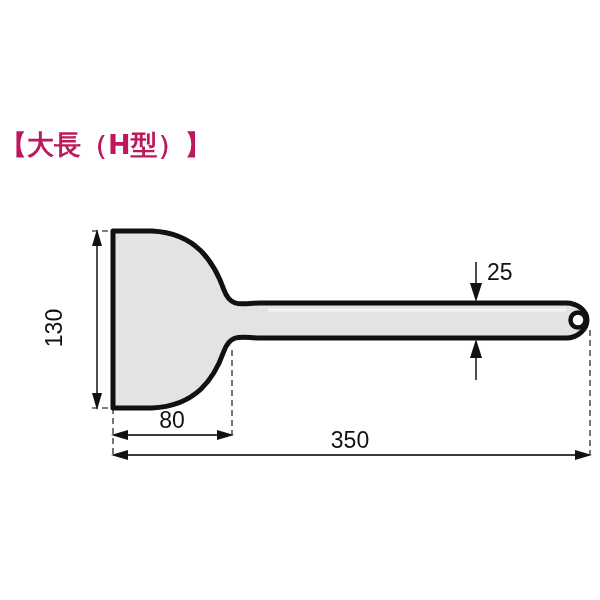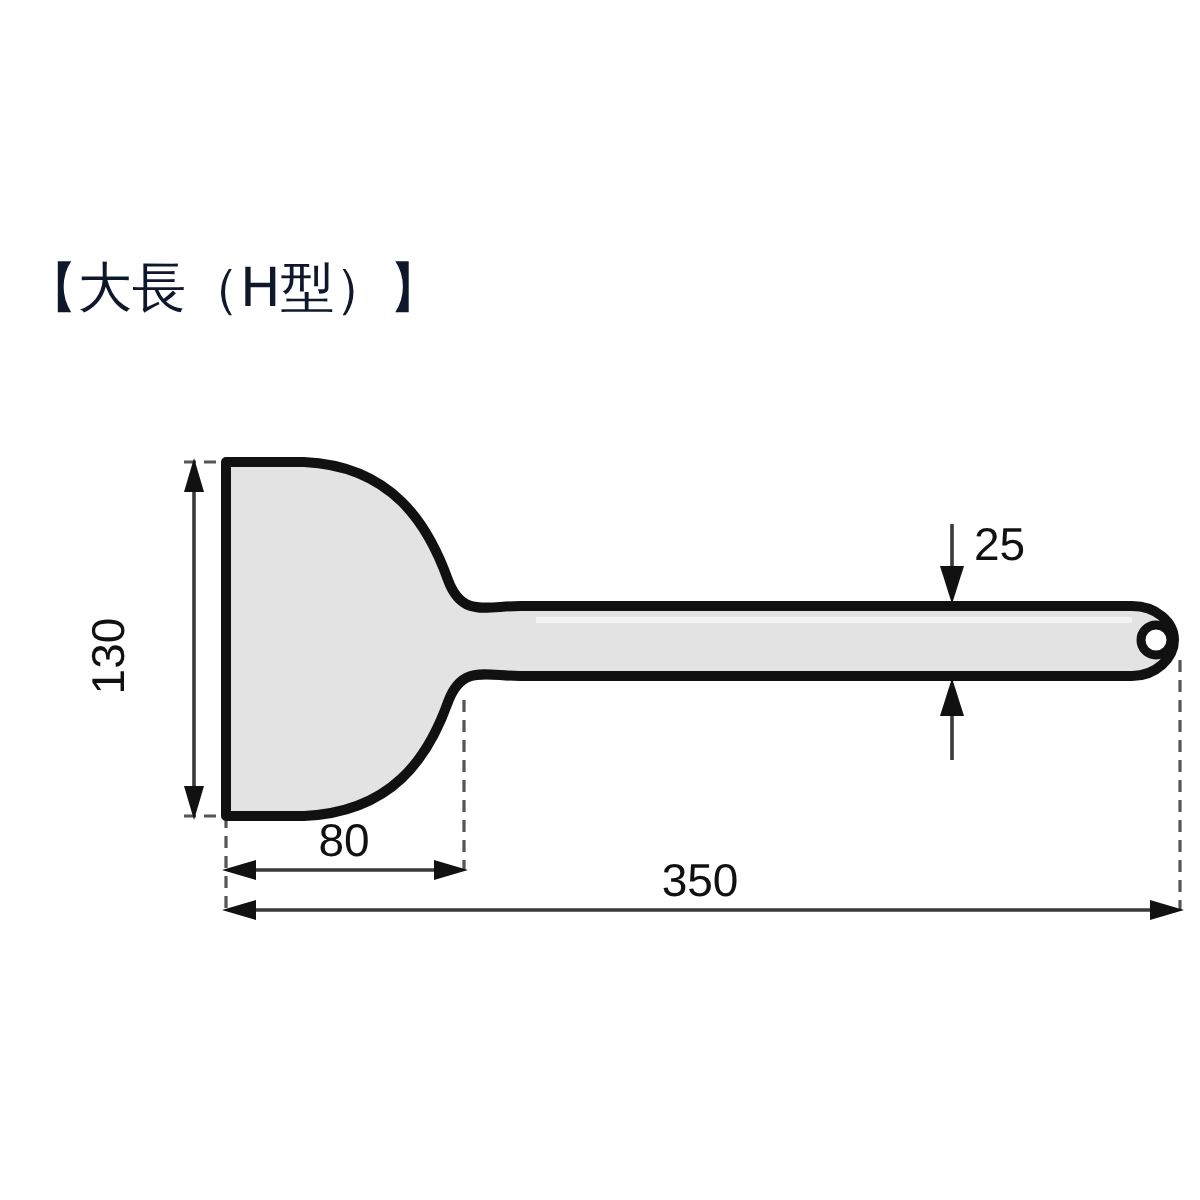--- a/index.html
+++ b/index.html
@@ -17,26 +17,26 @@
   #drawing-root {
     position: absolute;
     left: 0;
     top: 0;
     width: 600px;
     height: 600px;
     background: #ffffff;
   }
   .product-title {
     position: absolute;
-    left: 12px;
+    left: 0px;
     top: 131px;
     font-family: "DejaVu Sans", "Liberation Sans", sans-serif;
     font-size: 27px;
-    font-weight: normal;
-    color: #0f172a;
+    font-weight: bold;
+    color: #be185d;
     letter-spacing: 0px;
     white-space: nowrap;
     line-height: 1;
   }
   svg.diagram {
     position: absolute;
     left: 0;
     top: 0;
     width: 600px;
     height: 600px;

